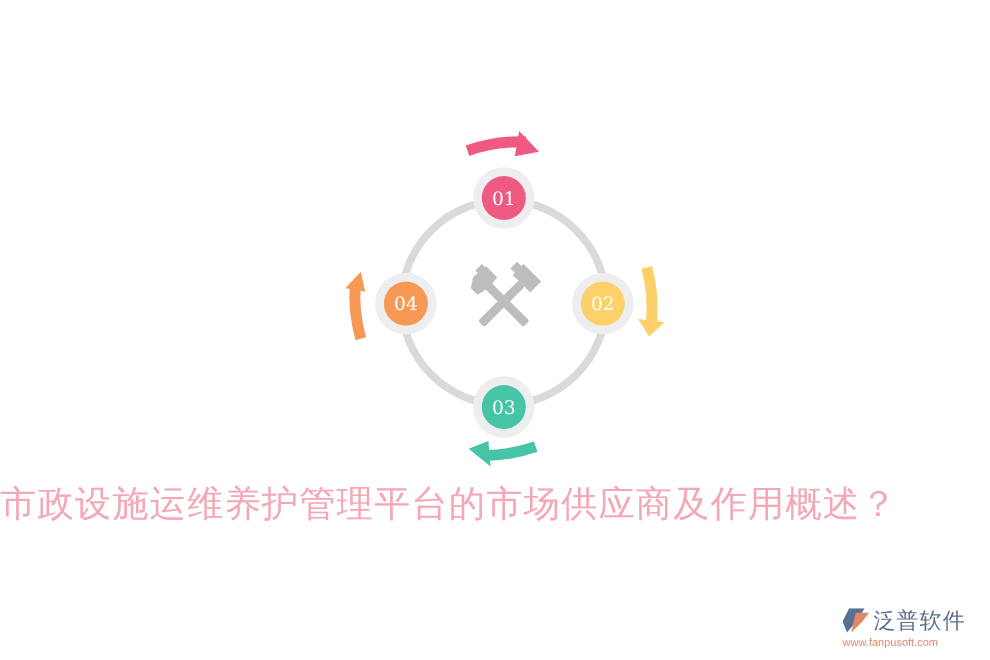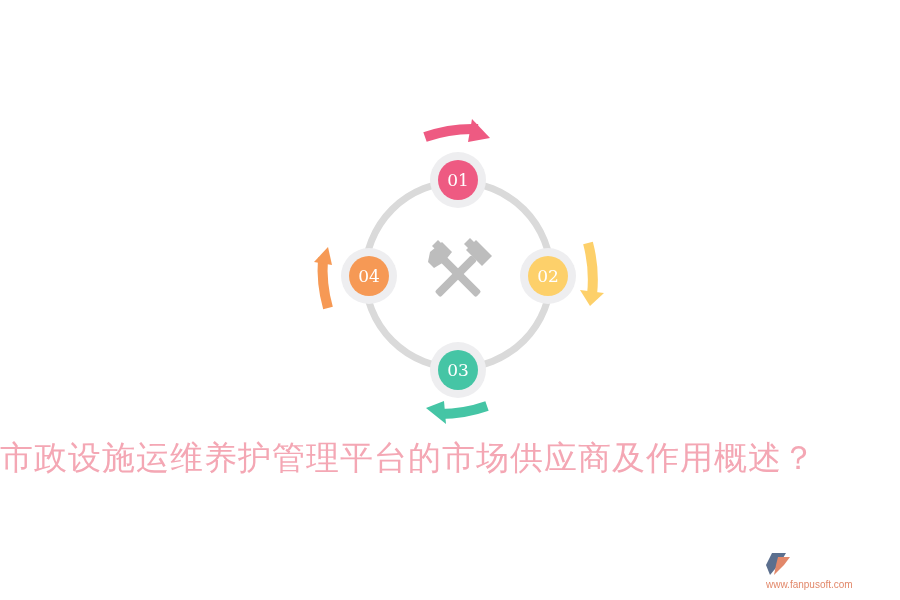--- a/index.html
+++ b/index.html
@@ -134,14 +134,15 @@
   </g>
 </svg>
 
 <div id="page-title">市政设施运维养护管理平台的市场供应商及作用概述？</div>
 
 <div id="logo">
   <svg id="logo-mark" viewBox="0 0 26 24" xmlns="http://www.w3.org/2000/svg">
     <polygon points="6,0 20,0 14,10 4,22 0,12" fill="#5b6f8e"></polygon>
     <polygon points="12,4 24,4 18,12 8,22 10,12" fill="#e2886a"></polygon>
   </svg>
+  <span id="logo-name">泛普软件</span>
   <span id="logo-url">www.fanpusoft.com</span>
 </div>
 
 </body></html>

